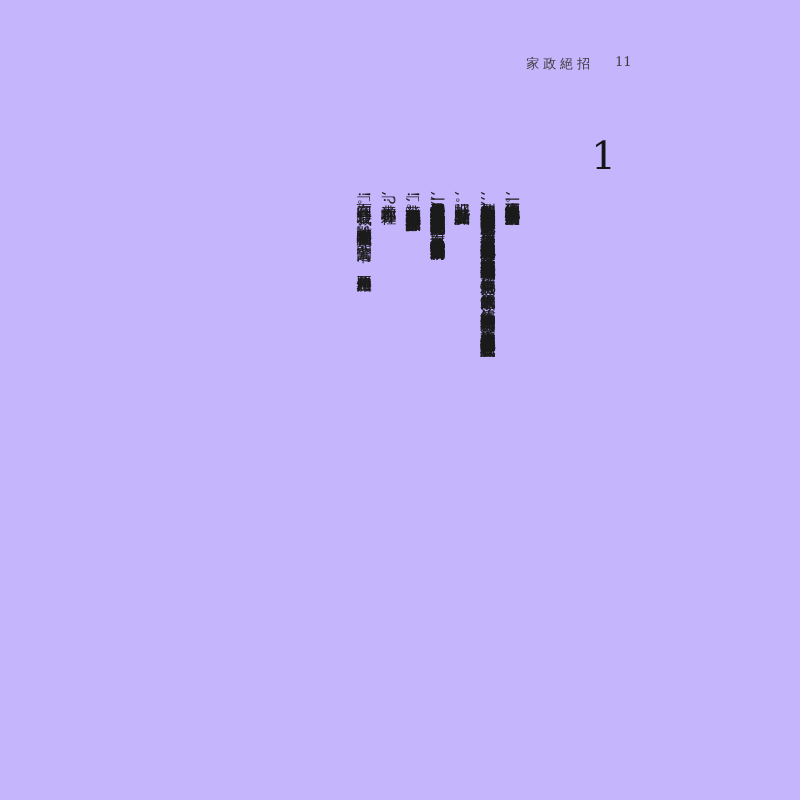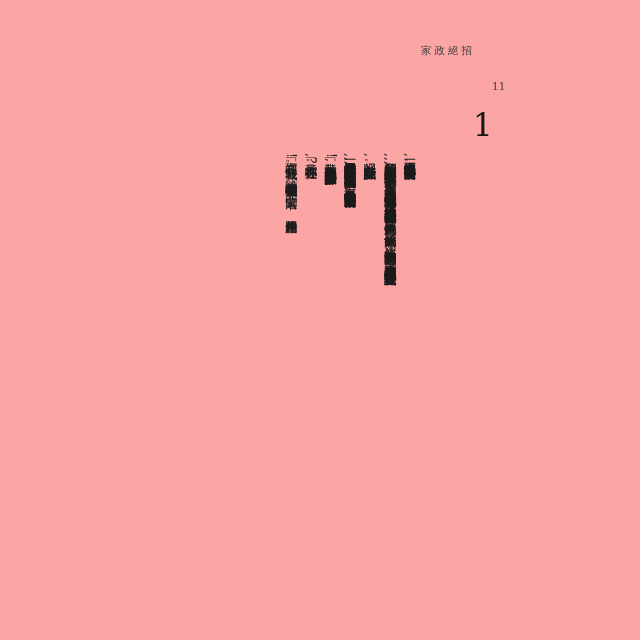--- a/index.html
+++ b/index.html
@@ -10,39 +10,38 @@
     width: 640px;
     height: 640px;
     background: #ffffff;
     position: relative;
     overflow: hidden;
     font-family: "DejaVu Serif", "Liberation Serif", serif;
   }
   .page {
     position: absolute;
     inset: 0;
-    background: #fca5a5;
+    background: #c4b5fd;
   }
   
   .running-header-title {
     position: absolute;
     top: 44px;
     left: 421px;
     font-size: 10.5px;
     letter-spacing: 3px;
     color: #3d3d3d;
     white-space: nowrap;
   }
   .running-header-page {
     position: absolute;
     top: 44px;
     left: 492px;
     font-size: 10.5px;
     color: #3d3d3d;
-    margin-top: 36px;
   }
   
   .chapter-number {
     position: absolute;
     top: 110px;
     left: 473px;
     font-size: 31px;
     line-height: 1;
     color: #161616;
   }

